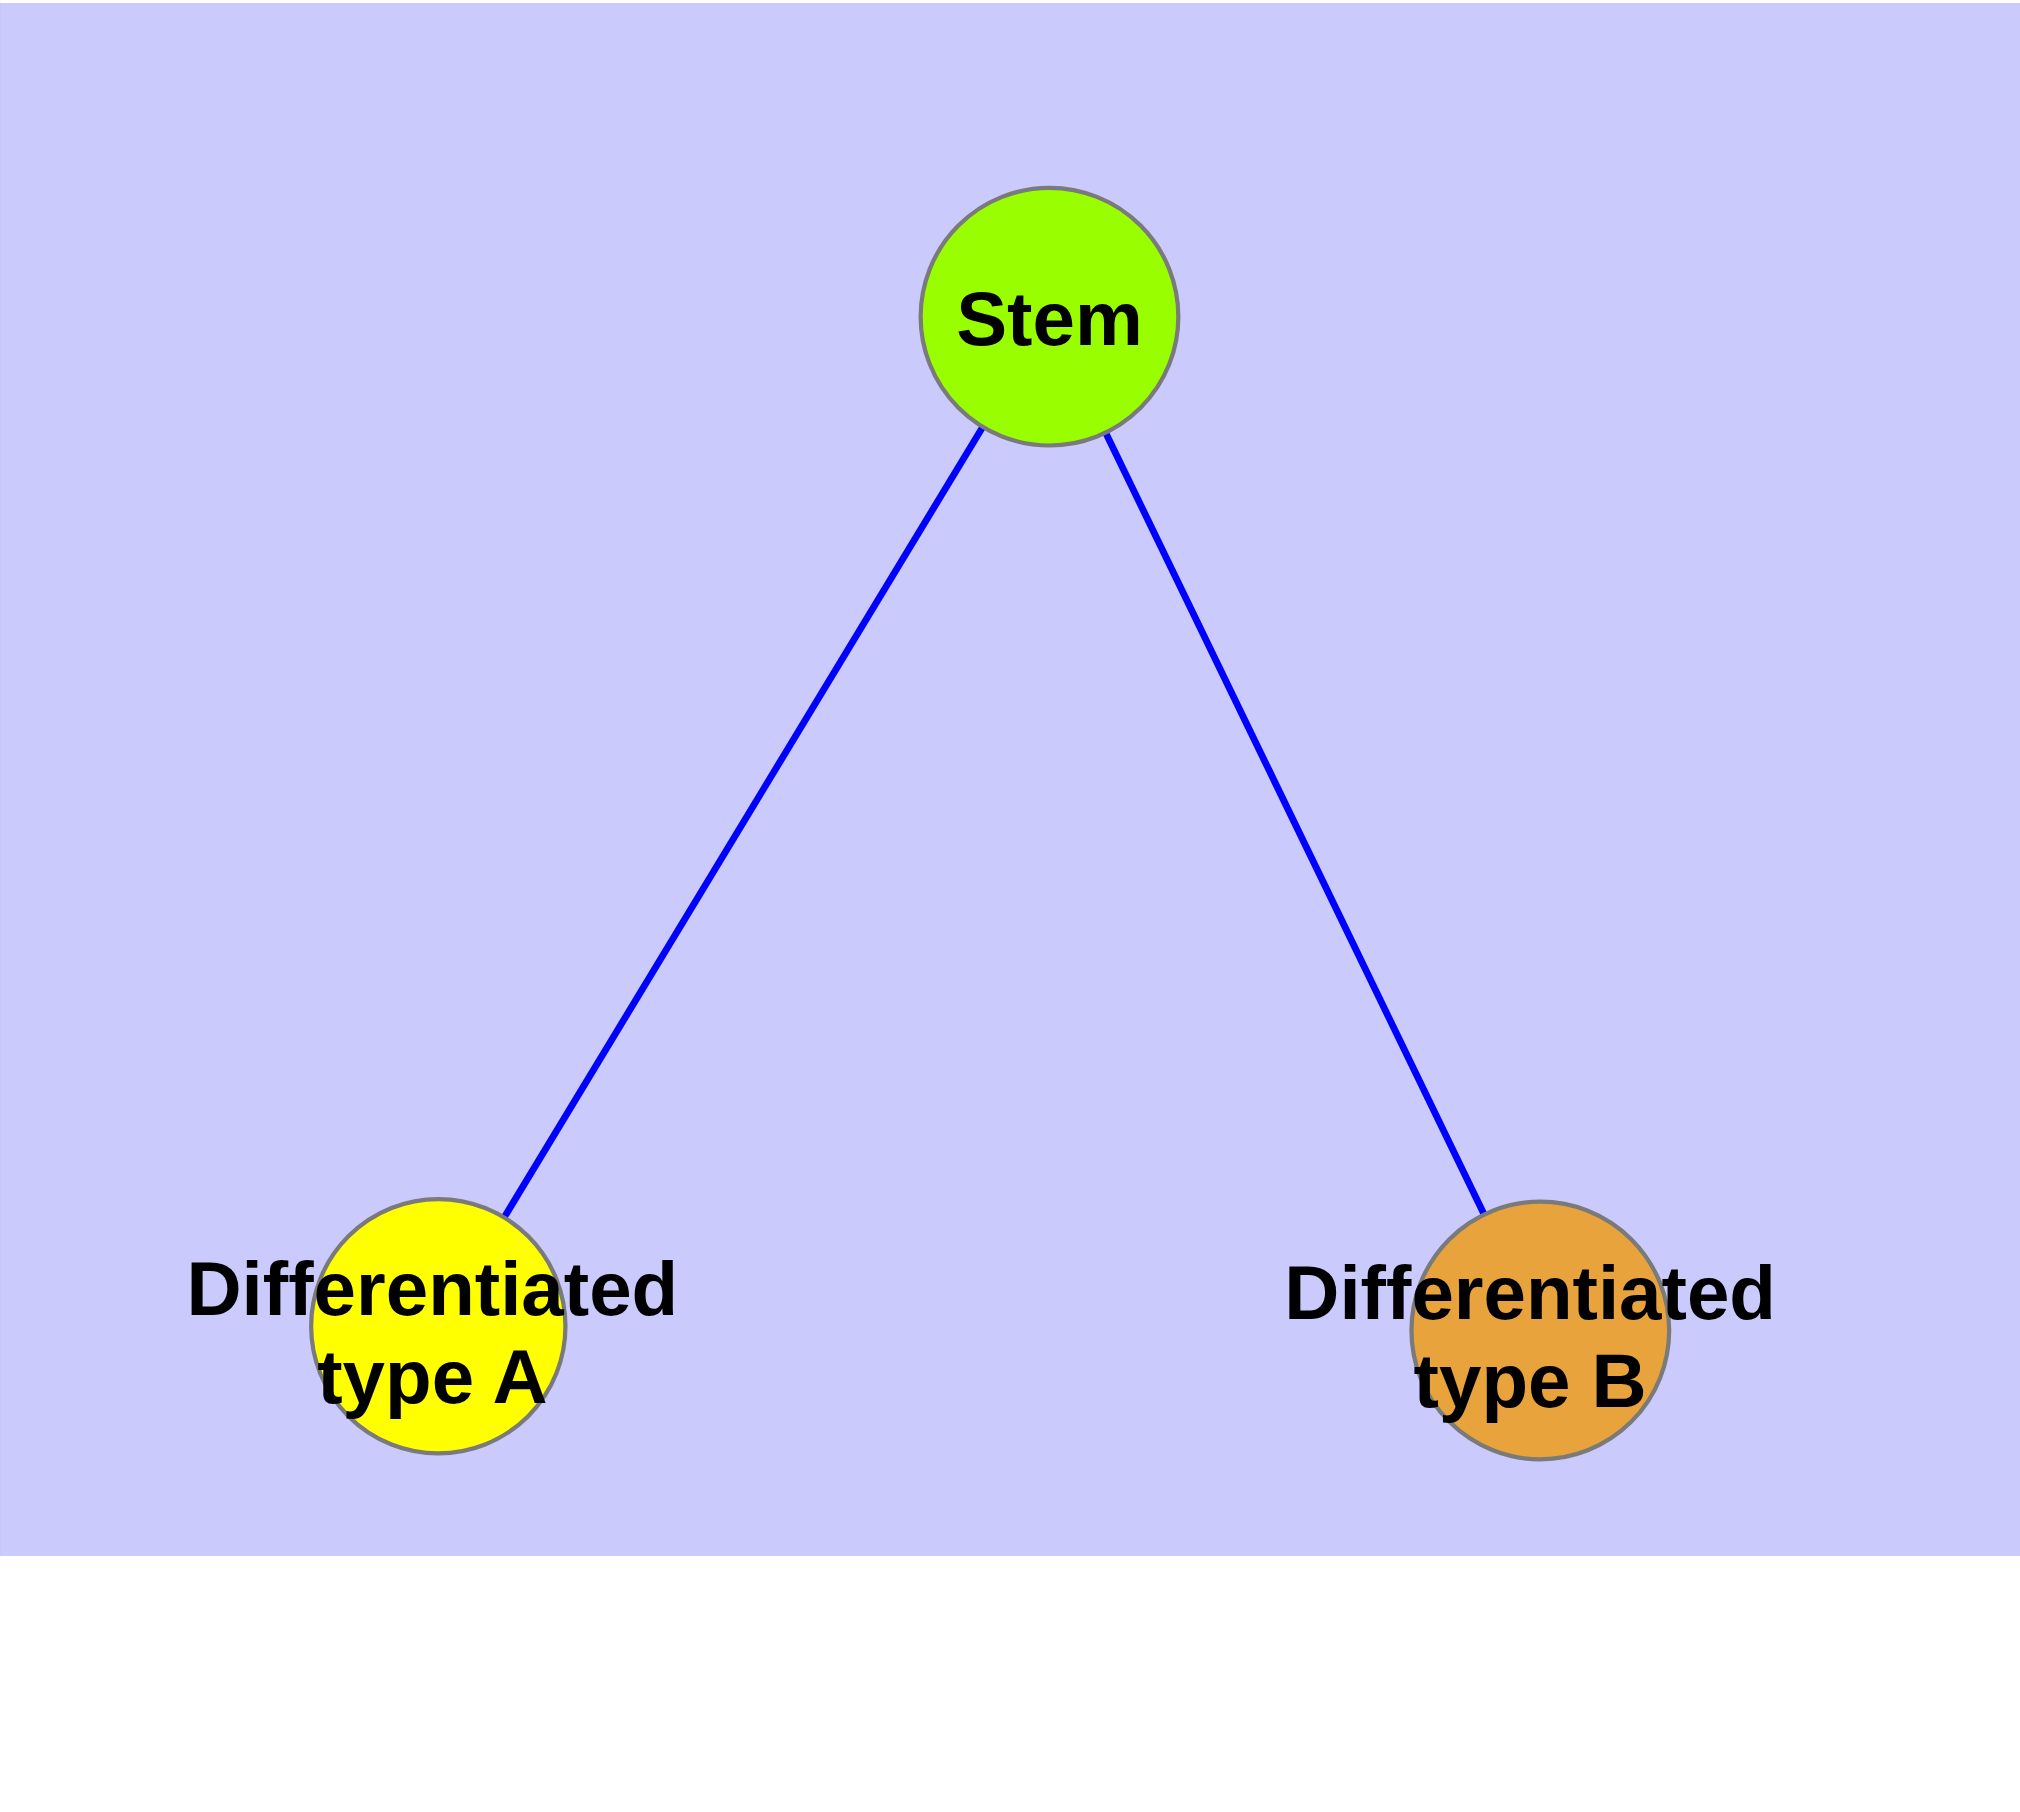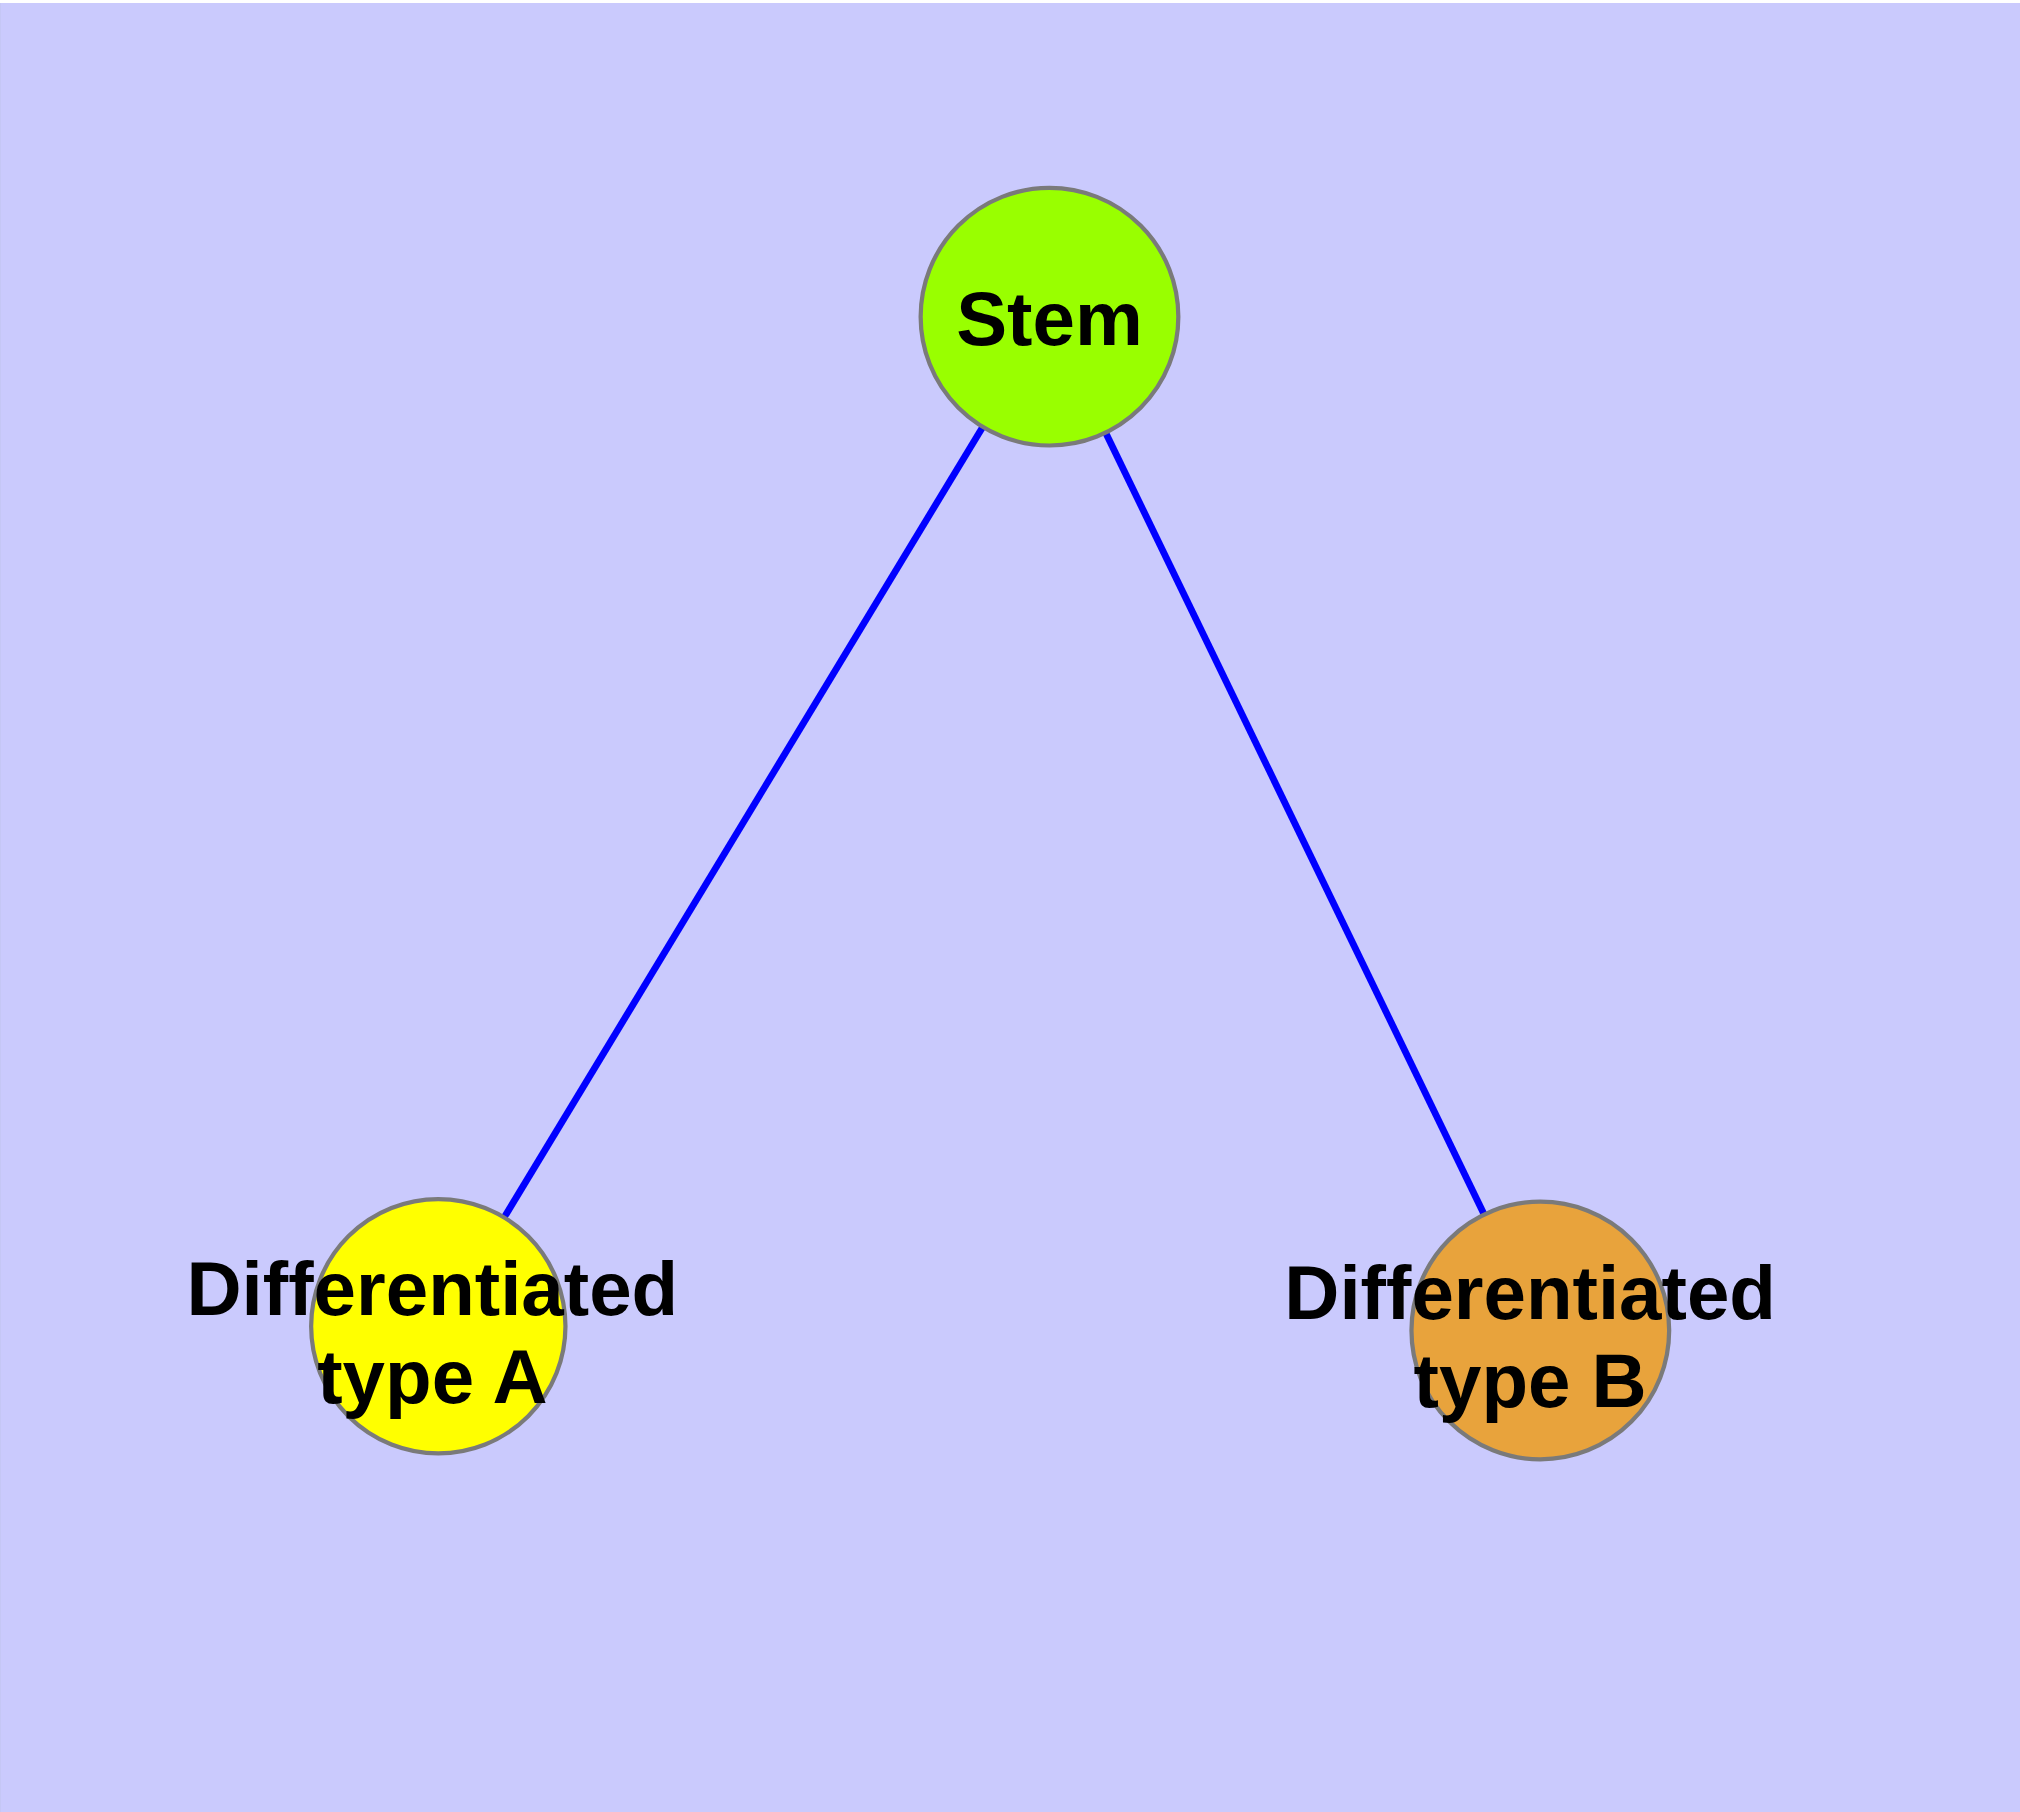--- a/index.html
+++ b/index.html
@@ -3,21 +3,21 @@
 <meta charset="utf-8">
 <style>
   html, body {
     margin: 0;
     padding: 0;
     background: #ffffff;
   }
   .stage {
     position: relative;
     width: 2021px;
-    height: 1812px;
+    height: 1556px;
     background: #4d7c0f;
     font-family: "Liberation Sans", sans-serif;
     overflow: hidden;
   }
   .window-top-edge {
     position: absolute;
     top: 0; left: 0;
     width: 100%;
     height: 3.4px;
     background: #ffffff;

